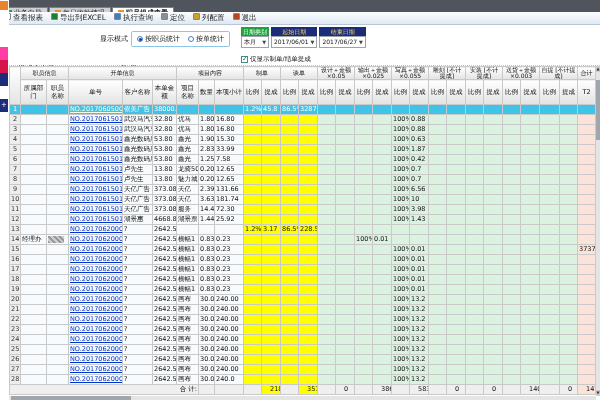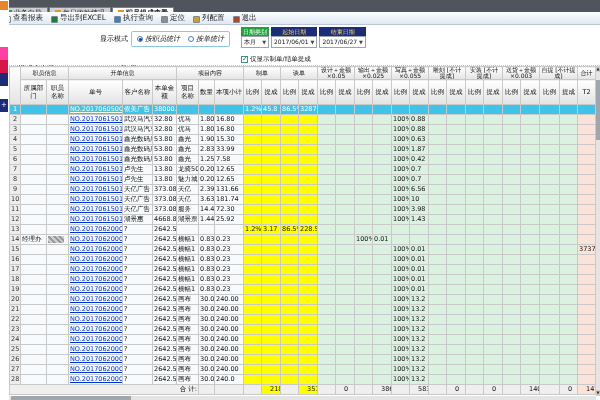--- a/index.html
+++ b/index.html
@@ -12,29 +12,29 @@
             background:#50555d; display:flex; align-items:flex-end; padding-left:0; gap:1px; }
   .tab { height:11px; padding:0 5px; font-size:7px; display:flex; align-items:center; gap:2px;
          background:#cdd1d6; color:#222; border:1px solid #7c8086; border-bottom:none; cursor:default; }
   .tab.active { background:#ffffff; font-weight:bold; }
   .tabicon { width:6px; height:6px; display:inline-block; }
 
   
   #toolbar { position:absolute; left:0; top:12px; width:600px; height:13px;
              background:linear-gradient(#fdfeff,#dfe9f2); border-bottom:1px solid #b9c7d5;
              display:flex; align-items:center; padding-left:4px; gap:8px; font-size:7.5px; }
-  .tbtn { display:flex; align-items:flex-end; gap:2px; color:#222; }
+  .tbtn { display:flex; align-items:flex-start; gap:2px; color:#222; }
   .ticon { width:7px; height:7px; display:inline-block; border-radius:1px; }
 
   
   #filter { position:absolute; left:0; top:25px; width:600px; height:41px; background:#fff;
             border-bottom:1px dotted #c4c4c4; }
   #title { position:absolute; left:9px; top:6px; font-size:15px; font-weight:bold; letter-spacing:1px; }
   #modewrap { position:absolute; left:100px; top:6px; display:flex; align-items:center; gap:3px; }
-  #modebox { border:1px solid #8fc6e8; border-radius:2px; padding:2px 5px; display:flex; gap:8px; align-items:center;font-style:italic; }
+  #modebox { border:1px solid #8fc6e8; border-radius:2px; padding:2px 5px; display:flex; gap:8px; align-items:center; }
   .radio { width:6px; height:6px; border:1px solid #4a7dbf; border-radius:50%; display:inline-block; position:relative; }
   .radio.on::after { content:""; position:absolute; left:1px; top:1px; width:2.5px; height:2.5px; background:#1d4f9e; border-radius:50%; }
   .ropt { display:flex; align-items:center; gap:2px; font-size:7px; }
 
   #datefilters { position:absolute; left:241px; top:2px; display:flex; gap:2px; }
   .dfbox { display:flex; flex-direction:column; }
   .dfhead { height:9px; font-size:6px; line-height:9px; text-align:center; padding:0 2px; }
   .dfhead.green { background:#1fa23c; color:#fff; }
   .dfhead.navy  { background:#1b2d78; color:#ffd24a; }
   .dfval { height:12px; border:1px solid #9aa4ad; background:#fff; font-size:6px; line-height:10px;

